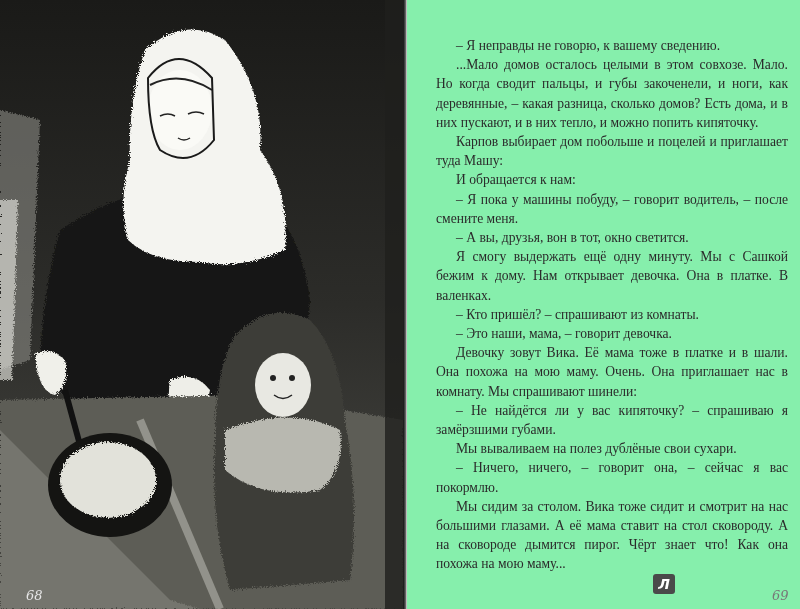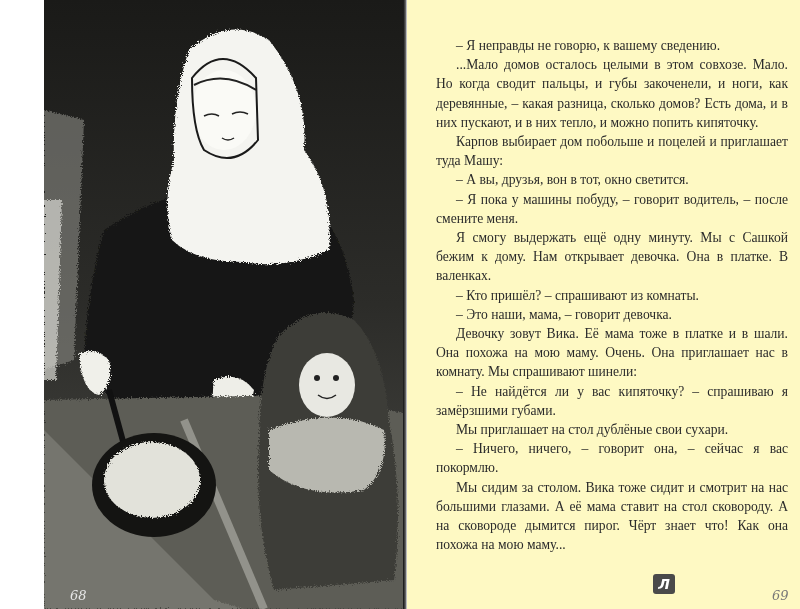--- a/index.html
+++ b/index.html
@@ -1,20 +1,20 @@
 <!DOCTYPE html>
 <html><head>
 <meta charset="utf-8">
 <style>
   html, body { margin:0; padding:0; }
   body { width:800px; height:609px; overflow:hidden; background:#ffffff; position:relative; font-family:"DejaVu Serif", serif; }
   .spread { position:absolute; left:0; top:0; width:800px; height:609px; display:flex; }
-  .left-page { position:relative; width:474px; height:609px; background:#2a2a27; overflow:hidden;margin-left:44px; }
+  .left-page { position:relative; width:474px; height:609px; background:#2a2a27; overflow:hidden; }
   .gutter { position:absolute; left:403px; top:0; width:4px; height:609px; background:linear-gradient(90deg,#0e0e0e,#5a5a5a 60%,#e8e8e8); }
-  .right-page { position:absolute; left:407px; top:0; width:393px; height:609px; background:#fef9c3; }
+  .right-page { position:absolute; left:407px; top:0; width:393px; height:609px; background:#86efac; }
   .illustration { position:absolute; left:0; top:0; width:403px; height:609px; }
   .page-number-left { position:absolute; left:26px; top:588px; font-family:"DejaVu Serif", serif; font-style:italic; font-size:13px; color:#e6e6e6; }
   .text-block { position:absolute; left:29px; top:36px; width:352px; font-family:"Liberation Serif", serif; font-size:13.6px; line-height:19.2px; color:#2b2b2b; }
   .text-block p { margin:0; text-indent:20px; text-align:justify; text-align-last:left; }
   .page-number-right { position:absolute; left:365px; top:588px; font-family:"DejaVu Serif", serif; font-style:italic; font-size:13px; color:#777; }
   .logo-badge { position:absolute; left:246px; top:574px; width:22px; height:20px; background:#4a4a4a; border-radius:3px; color:#fff; font-family:"DejaVu Sans", sans-serif; font-weight:bold; font-style:italic; font-size:14px; line-height:20px; text-align:center; }
 </style>
 </head>
 <body>
 
@@ -69,28 +69,29 @@
       <rect x="385" y="0" width="18" height="609" fill="#1f1f1d" opacity="0.8"></rect>
     </svg>
     <div class="page-number-left">68</div>
   </div>
   <div class="gutter"></div>
   <div class="right-page">
     <div class="text-block">
       <p>– Я неправды не говорю, к вашему сведению.</p>
       <p>...Мало домов осталось целыми в этом совхозе. Мало. Но когда сводит пальцы, и губы закоченели, и ноги, как деревянные, – какая разница, сколько домов? Есть дома, и в них пускают, и в них тепло, и можно попить кипяточку.</p>
       <p>Карпов выбирает дом побольше и поцелей и приглашает туда Машу:</p>
+      <p>И обращается к нам:</p>
+      <p>– Я пока у машины побуду, – говорит водитель, – после смените меня.</p>
       <p>– А вы, друзья, вон в тот, окно светится.</p>
-      <p>– Я пока у машины побуду, – говорит водитель, – после смените меня.</p>
       <p>Я смогу выдержать ещё одну минуту. Мы с Сашкой бежим к дому. Нам открывает девочка. Она в платке. В валенках.</p>
       <p>– Кто пришёл? – спрашивают из комнаты.</p>
       <p>– Это наши, мама, – говорит девочка.</p>
       <p>Девочку зовут Вика. Её мама тоже в платке и в шали. Она похожа на мою маму. Очень. Она приглашает нас в комнату. Мы спрашивают шинели:</p>
       <p>– Не найдётся ли у вас кипяточку? – спрашиваю я замёрзшими губами.</p>
-      <p>Мы приглашает на стол дублёные свои сухари.</p>
+      <p>Мы вываливаем на полез дублёные свои сухари.</p>
       <p>– Ничего, ничего, – говорит она, – сейчас я вас покормлю.</p>
       <p>Мы сидим за столом. Вика тоже сидит и смотрит на нас большими глазами. А её мама ставит на стол сковороду. А на сковороде дымится пирог. Чёрт знает что! Как она похожа на мою маму...</p>
 
     </div>
     <div class="logo-badge">Л</div>
     <div class="page-number-right">69</div>
   </div>
 </div>
 
 </body></html>

